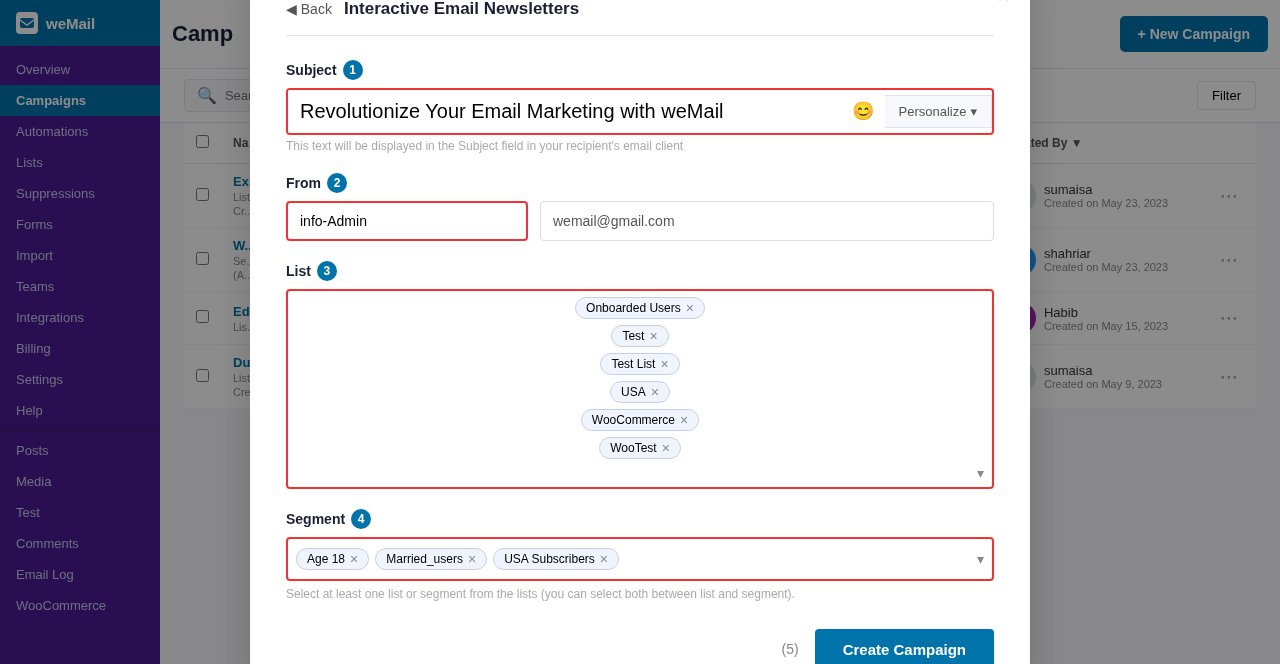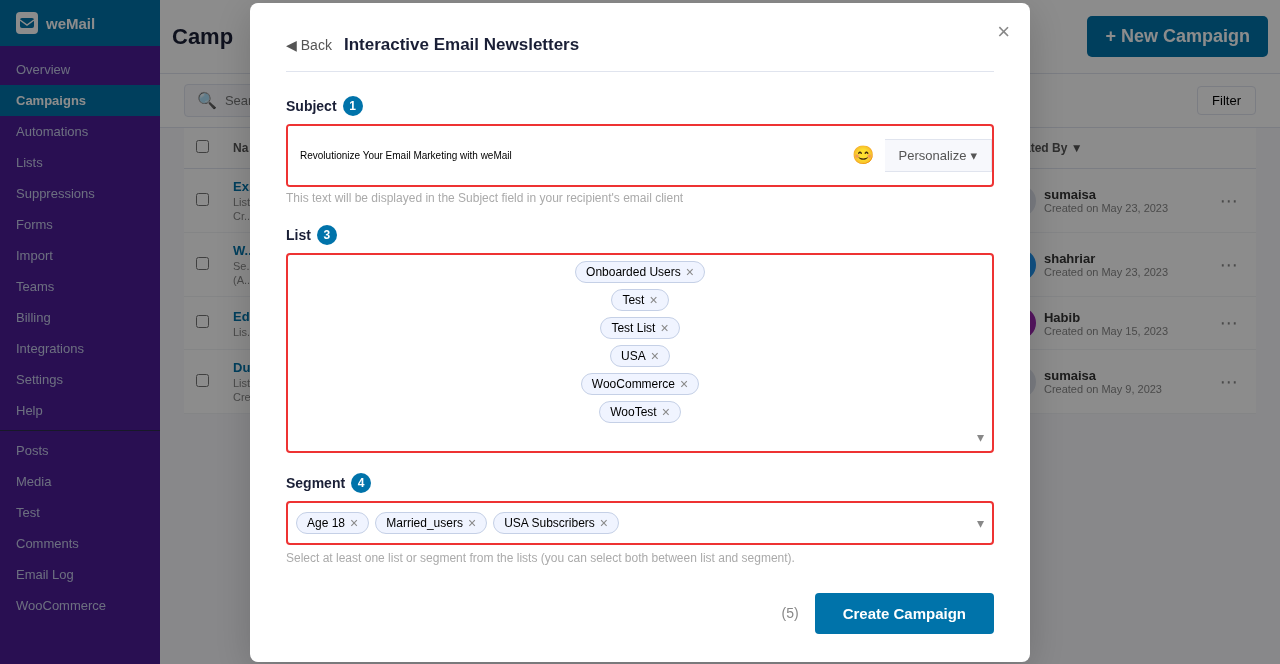--- a/index.html
+++ b/index.html
@@ -13,38 +13,38 @@
     .sidebar-nav { flex: 1; padding: 8px 0; overflow-y: auto; }
     .sidebar-item { padding: 8px 16px; font-size: 13px; color: #c5cae9; cursor: pointer; display: flex; align-items: flex-end; gap: 8px; }
     .sidebar-item.active { background: #0073aa; color: #fff; font-weight: 600; }
     .sidebar-divider { border: none; border-top: 1px solid #2a2f4a; margin: 4px 0; }
 
     
     .main { flex: 1; display: flex; flex-direction: column; overflow: hidden; background: #f7f8fc; }
     .topbar { background: #fff; border-bottom: 1px solid #e0e4ee; padding: 16px 12px; display: flex; align-items: center; justify-content: space-between; }
     .page-title { font-size: 22px; font-weight: 700; color: #1a1f36; }
     .topbar-right { display: flex; align-items: center; gap: 12px; }
-    .btn-new { background: #0073aa; color: #fff; border: none; padding: 10px 18px; border-radius: 5px; cursor: pointer; font-size: 18px; font-weight: 600; display: flex; align-items: center; gap: 6px; }
+    .btn-new { background: #0073aa; color: #fff; border: none; padding: 10px 18px; border-radius: 5px; cursor: pointer; font-size: 14px; font-weight: 600; display: flex; align-items: center; gap: 6px; }
 
     .toolbar { background: #fff; padding: 10px 24px; border-bottom: 1px solid #e0e4ee; display: flex; align-items: center; gap: 12px; }
     .search-box { display: flex; align-items: center; gap: 8px; background: #f7f8fc; border: 1px solid #e0e4ee; border-radius: 4px; padding: 6px 12px; flex: 1; max-width: 280px; }
     .search-box input { border: none; background: transparent; outline: none; font-size: 13px; width: 100%; }
     .btn-filter { background: #fff; border: 1px solid #e0e4ee; padding: 6px 14px; border-radius: 4px; cursor: pointer; font-size: 13px; display: flex; align-items: center; gap: 6px; margin-left: auto; }
 
     
     .table-area { overflow-y: auto; flex: 1; padding: 0 24px; }
     table { width: 100%; border-collapse: collapse; background: #fff; margin-top: 0; }
     thead th { padding: 12px 12px; text-align: left; font-size: 12px; font-weight: 600; color: #555; border-bottom: 1px solid #e0e4ee; background: #fff; position: sticky; top: 0; z-index: 1; }
     tbody td { padding: 10px 12px; font-size: 13px; color: #333; border-bottom: 1px solid #f0f2f5; }
     .campaign-name { color: #0073aa; font-weight: 600; cursor: pointer; }
     .campaign-meta { font-size: 11px; color: #888; margin-top: 2px; }
     .badge { display: inline-block; padding: 3px 10px; border-radius: 12px; font-size: 11px; font-weight: 600; }
     .badge-paused { background: #fff3cd; color: #856404; }
     .avatar { width: 32px; height: 32px; border-radius: 50%; background: #e0e4ee; display: flex; align-items: center; justify-content: center; font-size: 12px; font-weight: 600; color: #555; overflow: hidden; }
-    .user-info { font-size: 13px; font-weight: 700; color: #333; }
+    .user-info { font-size: 13px; font-weight: 400; color: #333; }
     .user-date { font-size: 11px; color: #888; }
     .checkbox-col { width: 32px; }
     .more-btn { background: none; border: none; cursor: pointer; color: #888; font-size: 18px; }
     .created-by-cell { display: flex; align-items: center; gap: 8px; }
 
     
     .overlay { position: fixed; inset: 0; background: rgba(0,0,0,0.45); z-index: 100; display: flex; align-items: center; justify-content: center; }
     .modal { background: #fff; border-radius: 8px; width: 780px; max-width: 95vw; padding: 32px 36px 28px; position: relative; box-shadow: 0 8px 40px rgba(0,0,0,0.18); }
     .modal-close { position: absolute; top: 16px; right: 20px; background: none; border: none; font-size: 22px; cursor: pointer; color: #888; }
     .modal-header { display: flex; align-items: center; gap: 12px; margin-bottom: 24px; border-bottom: 1px solid #e0e4ee; padding-bottom: 16px; }
@@ -109,24 +109,24 @@
     <div class="sidebar-item">
         <span>Forms</span>
       </div>
     <div class="sidebar-item">
         <span>Import</span>
       </div>
     <div class="sidebar-item">
         <span>Teams</span>
       </div>
     <div class="sidebar-item">
+        <span>Integrations</span>
+      </div>
+    <div class="sidebar-item">
         <span>Billing</span>
-      </div>
-    <div class="sidebar-item">
-        <span>Integrations</span>
       </div>
     <div class="sidebar-item">
         <span>Settings</span>
       </div>
     <div class="sidebar-item">
         <span>Help</span>
       </div>
     <hr class="sidebar-divider">
     <div class="sidebar-item">
         <span>Posts</span>
@@ -288,30 +288,40 @@
       </span>
       <span class="modal-title">Interactive Email Newsletters</span>
     </div>
 
     <div class="form-section">
       <div class="form-label">
         <span>Subject</span>
         <span class="step-badge">1</span>
       </div>
       <div class="input-with-action">
-        <input type="text" style="flex: 1 1 0%; border: none; outline: none; padding: 24px 12px; font-size: 10px;" value="Revolutionize Your Email Marketing with weMail">
+        <input type="text" style="flex: 1 1 0%; border: none; outline: none; padding: 10px 12px; font-size: 20px;" value="Revolutionize Your Email Marketing with weMail">
         <button class="emoji-btn">😊</button>
         <button class="personalize-btn">
           <span>Personalize</span>
           <span>▾</span>
         </button>
       </div>
       <div class="hint-text">This text will be displayed in the Subject field in your recipient's email client</div>
     </div>
 
+    <div class="form-section">
+      <div class="form-label">
+        <span>From</span>
+        <span class="step-badge">2</span>
+      </div>
+      <div class="from-row">
+        <input type="text" class="from-input-box" value="info-Admin" style="">
+        <input type="text" class="from-email-box" value="wemail@gmail.com" style="">
+      </div>
+    </div>
 
     <div class="form-section">
       <div class="form-label">
         <span>List</span>
         <span class="step-badge">3</span>
       </div>
       <div class="tags-input">
         <span class="tag">
             <span>Onboarded Users</span>
             <button class="tag-remove">×</button>

